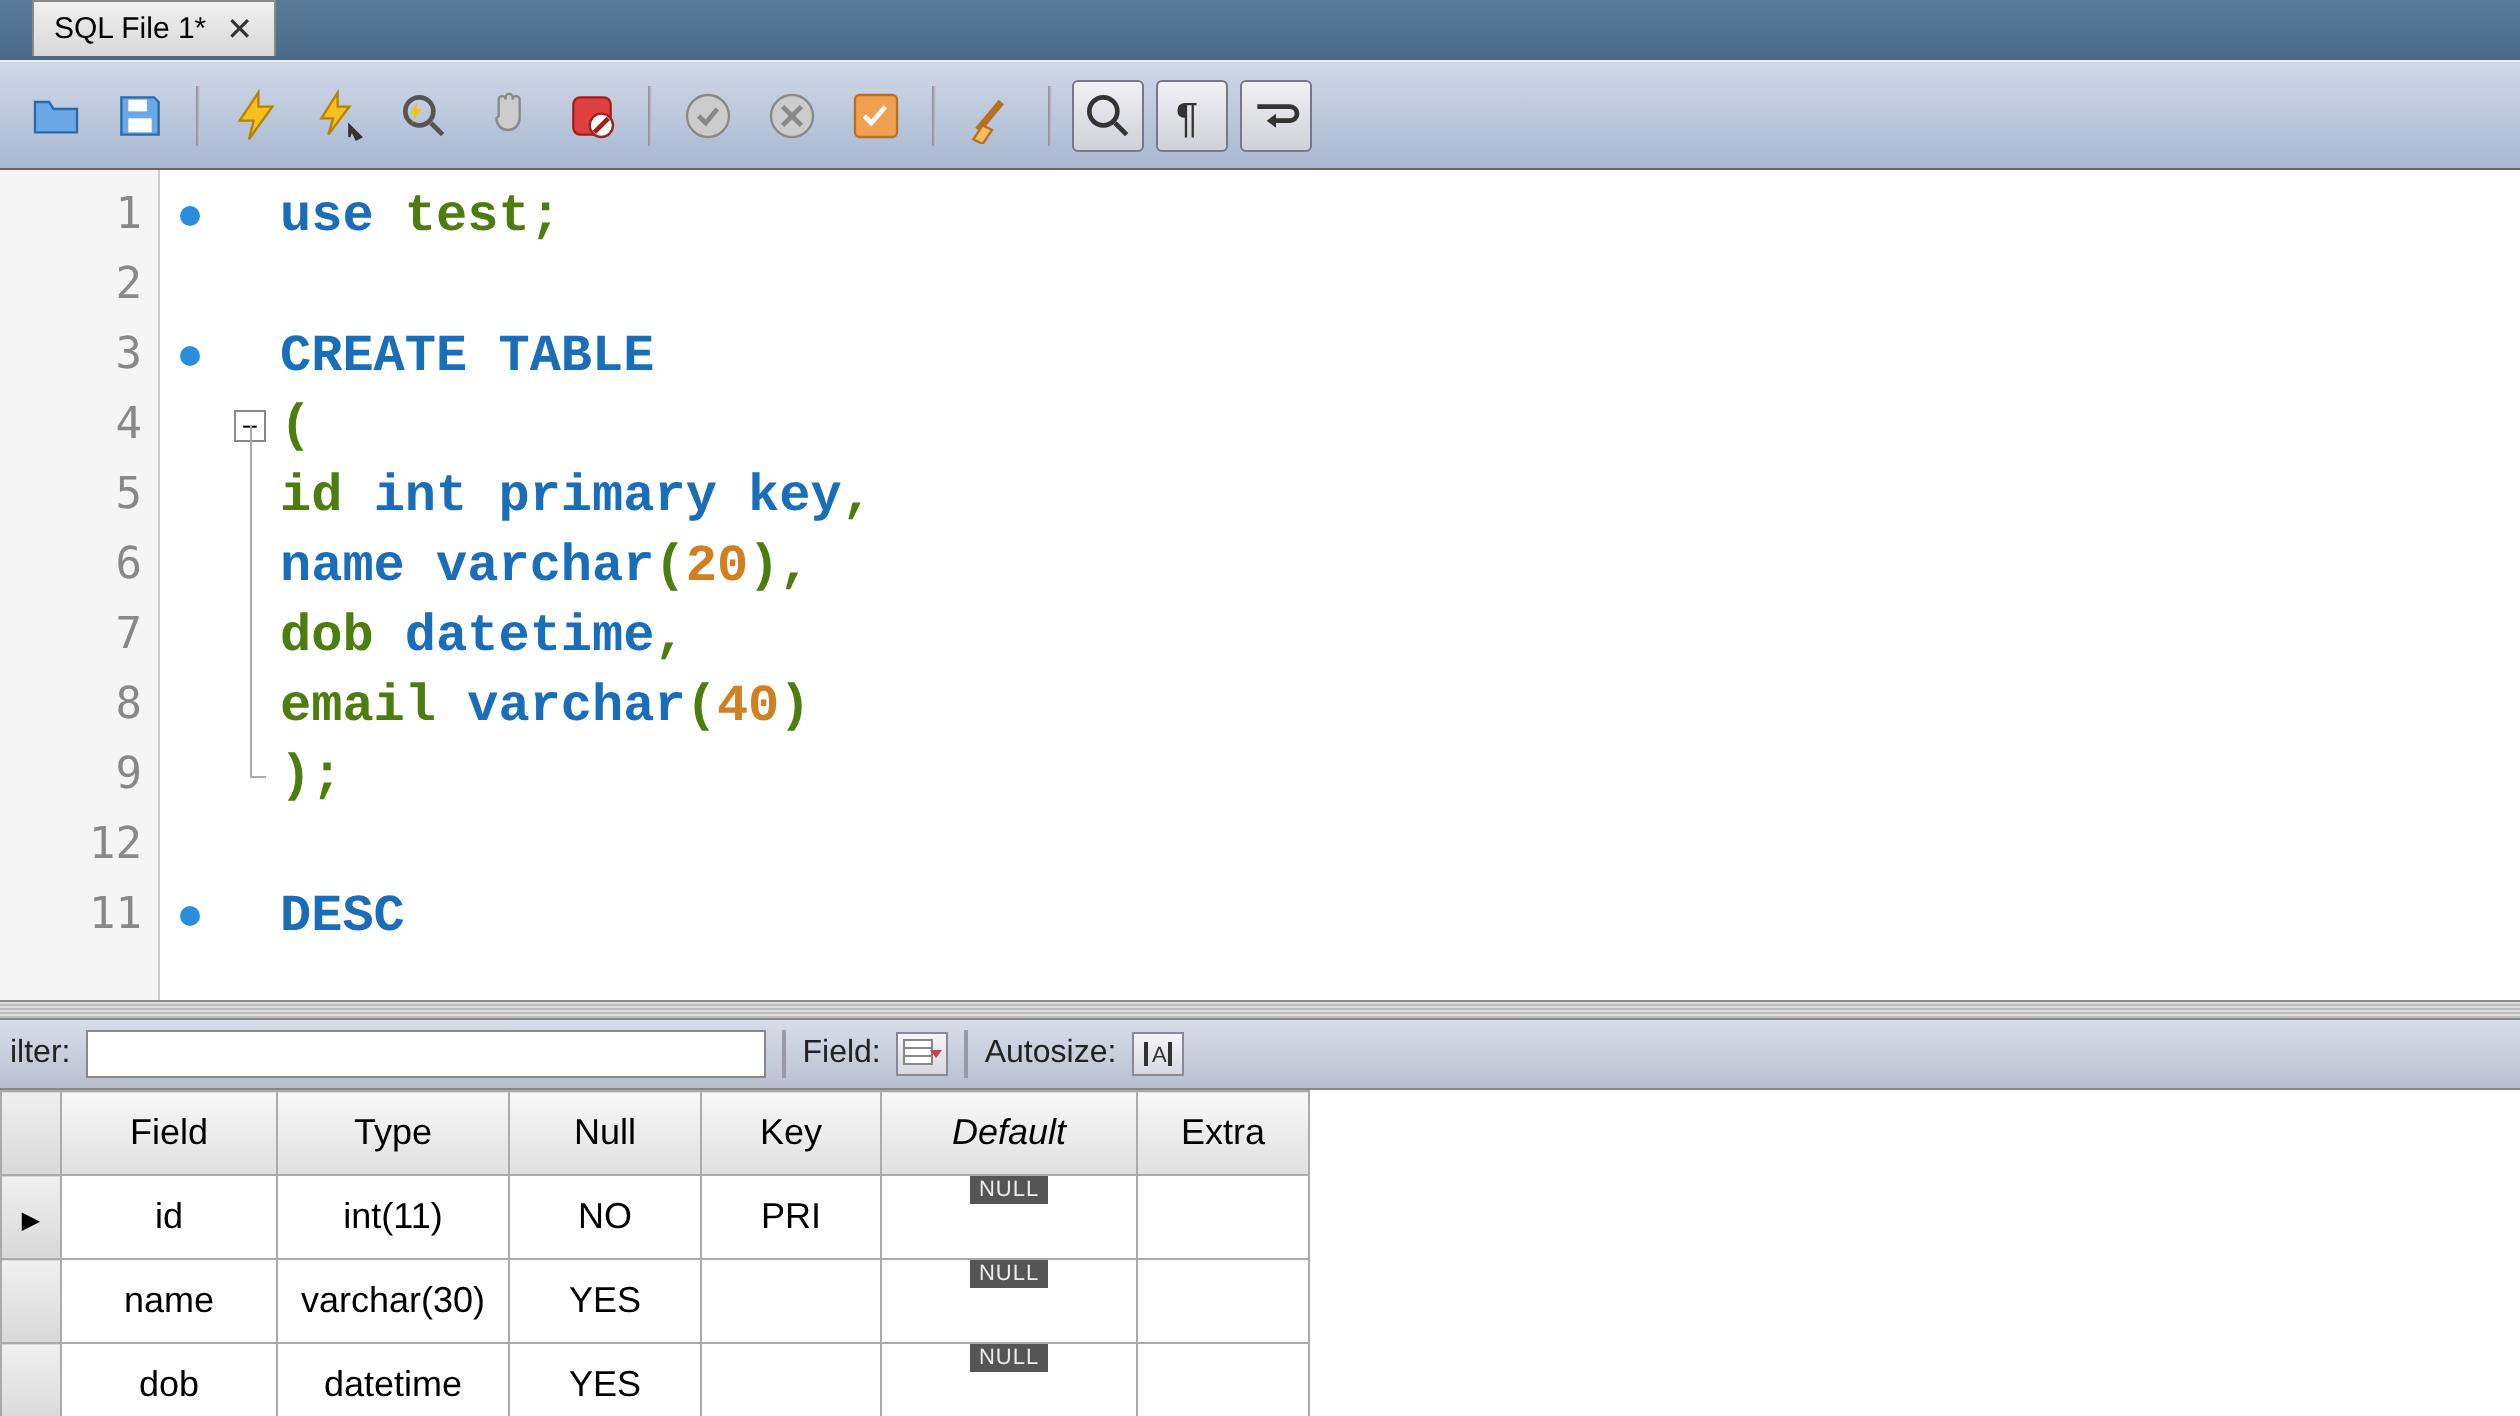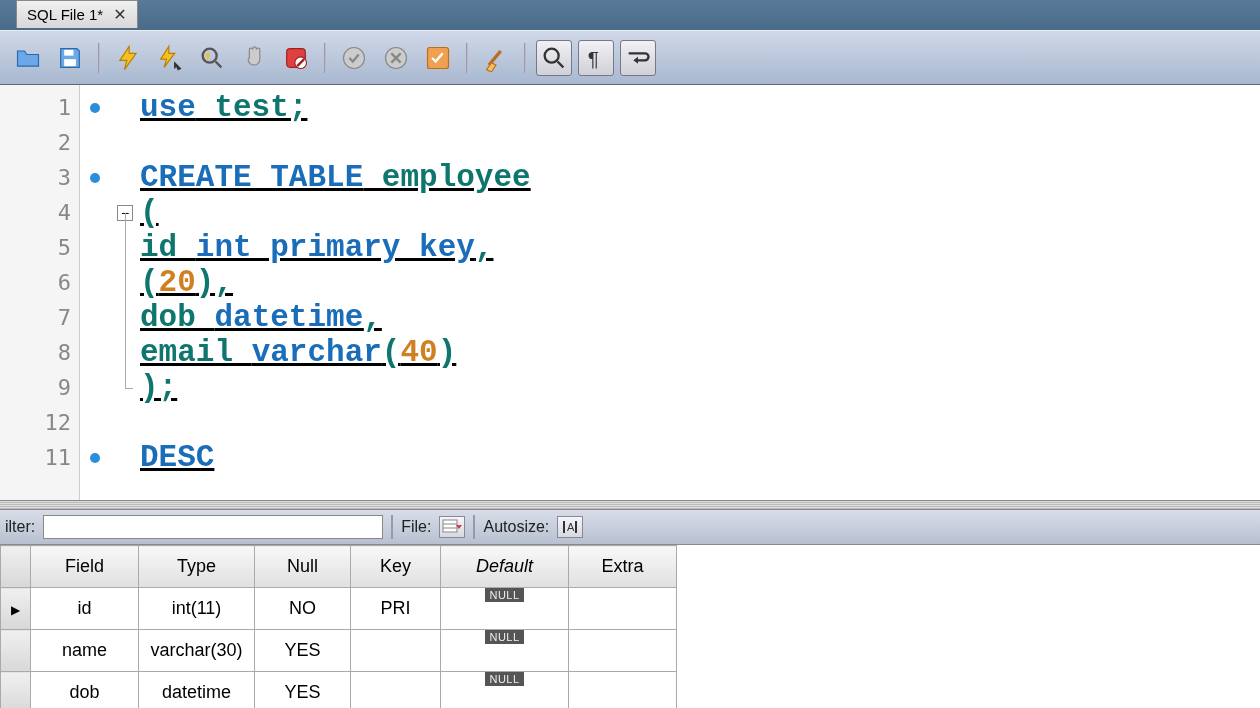--- a/index.html
+++ b/index.html
@@ -23,25 +23,25 @@
 .dot { width: 10px; height: 10px; background: #2a8edb; border-radius: 50%; }
 .fold-col { width: 30px; padding-top: 5px; }
 .fold-row { height: 35px; display: flex; align-items: center; justify-content: center; position: relative; }
 .fold-box { width: 16px; height: 16px; border: 1px solid #888; background: #fff; display: flex; align-items: center; justify-content: center; font-size: 14px; line-height: 1; }
 .fold-line { position: absolute; width: 1px; background: #aaa; left: 50%; }
 .fold-line.down { top: 50%; height: 50%; }
 .fold-line.up { top: 0; height: 50%; }
 .fold-line.full { top: 0; height: 100%; }
 .fold-end { position: absolute; left: 50%; top: 50%; width: 8px; height: 1px; background: #aaa; }
 
-.code { flex: 1; padding-top: 5px; font-family: Consolas, 'Courier New', monospace; font-size: 31px; font-weight: bold; text-decoration: underline; }
+.code { flex: 1; padding-top: 5px; font-family: Consolas, 'Courier New', monospace; font-size: 26px; font-weight: bold; }
 .code-row { height: 35px; display: flex; align-items: center; white-space: pre; }
 .kw { color: #1a6db8; }
 .str-num { color: #d08020; }
-.txt { color: #0f766e; }
+.txt { color: #4d7c0f; }
 
 .splitter { height: 10px; background: repeating-linear-gradient(0deg, #bbb, #bbb 1px, #ddd 1px, #ddd 2px); border-top: 1px solid #888; border-bottom: 1px solid #888; }
 
 .results { background: #fff; }
 .results-bar { background: linear-gradient(#d8dde8, #b8c0d0); height: 35px; border-bottom: 1px solid #888; display: flex; align-items: center; padding: 0 5px; gap: 8px; font-size: 16px; }
 .results-bar input { height: 24px; width: 340px; border: 1px solid #888; padding: 0 4px; background: #fff; }
 .results-bar .vbar { width: 2px; height: 24px; background: #99a; }
 .results-bar .lbl { color: #222; text-align: right; }
 .results-bar .icon-btn { width: 26px; height: 22px; border: 1px solid #889; background: linear-gradient(#f5f5fa,#d8d8e0); display: flex; align-items: center; justify-content: center; cursor: pointer; }
 
@@ -49,21 +49,21 @@
 .grid th, .grid td { border: 1px solid #aaa; text-align: center; font-size: 18px; height: 42px; padding: 0 8px; vertical-align: middle; }
 .grid th { background: linear-gradient(#f8f8f8, #e0e0e0); font-weight: normal; }
 .grid .rowhdr { width: 30px; background: linear-gradient(#f0f0f0,#d8d8d8); text-align: center; padding: 0; }
 .grid .rowhdr.active::before { content: "▶"; font-size: 12px; color: #000; }
 .null-badge { background: #555; color: #eee; font-size: 11px; padding: 1px 4px; font-family: Arial; letter-spacing: 0.5px; display: inline-block; vertical-align: top; margin-top: -10px; }
 .col-field { width: 108px; }
 .col-type { width: 116px; }
 .col-null { width: 96px; }
 .col-key { width: 90px; }
 .col-default { width: 128px; font-style: italic; }
-.col-extra { width: 108px; }
+.col-extra { width: 86px; }
 </style>
 </head>
 <body>
 
 <div class="tab-bar">
   <div class="tab">
     <span>SQL File 1*</span>
     <span class="tab-close">✕</span>
   </div>
 </div>
@@ -215,40 +215,40 @@
       <div class="fold-row">
         <div class="fold-line up"></div>
         <div class="fold-end"></div>
       </div>
       <div class="fold-row"></div>
       <div class="fold-row"></div>
     </div>
   <div class="code" id="code">
       <div class="code-row"><span class="kw">use</span><span class="txt"> test;</span></div>
       <div class="code-row"></div>
-      <div class="code-row"><span class="kw">CREATE TABLE</span><span class="txt"> employee</span></div>
+      <div class="code-row"><span class="kw">CREATE TABLE</span></div>
       <div class="code-row"><span class="txt">(</span></div>
       <div class="code-row"><span class="txt">id </span><span class="kw">int primary key</span><span class="txt">,</span></div>
-      <div class="code-row"><span class="txt">(</span><span class="str-num">20</span><span class="txt">),</span></div>
+      <div class="code-row"><span class="kw">name varchar</span><span class="txt">(</span><span class="str-num">20</span><span class="txt">),</span></div>
       <div class="code-row"><span class="txt">dob </span><span class="kw">datetime</span><span class="txt">,</span></div>
       <div class="code-row"><span class="txt">email </span><span class="kw">varchar</span><span class="txt">(</span><span class="str-num">40</span><span class="txt">)</span></div>
       <div class="code-row"><span class="txt">);</span></div>
       <div class="code-row"></div>
       <div class="code-row"><span class="kw">DESC</span></div>
     </div>
 </div>
 
 <div class="splitter"></div>
 
 <div class="results">
   <div class="results-bar">
     <span class="lbl">ilter:</span>
     <input type="text" style="">
     <div class="vbar"></div>
-    <span class="lbl">File:</span>
+    <span class="lbl">Field:</span>
     <div class="icon-btn">
       <svg width="20" height="16" viewBox="0 0 20 16">
           <rect x="1" y="1" width="14" height="12" fill="#fff" stroke="#888"></rect>
           <line x1="1" y1="5" x2="15" y2="5" stroke="#888"></line>
           <line x1="1" y1="9" x2="15" y2="9" stroke="#888"></line>
           <path d="M14 6 l3 4 3-4z" fill="#d04040"></path>
         </svg>
     </div>
     <div class="vbar"></div>
     <span class="lbl">Autosize:</span>

